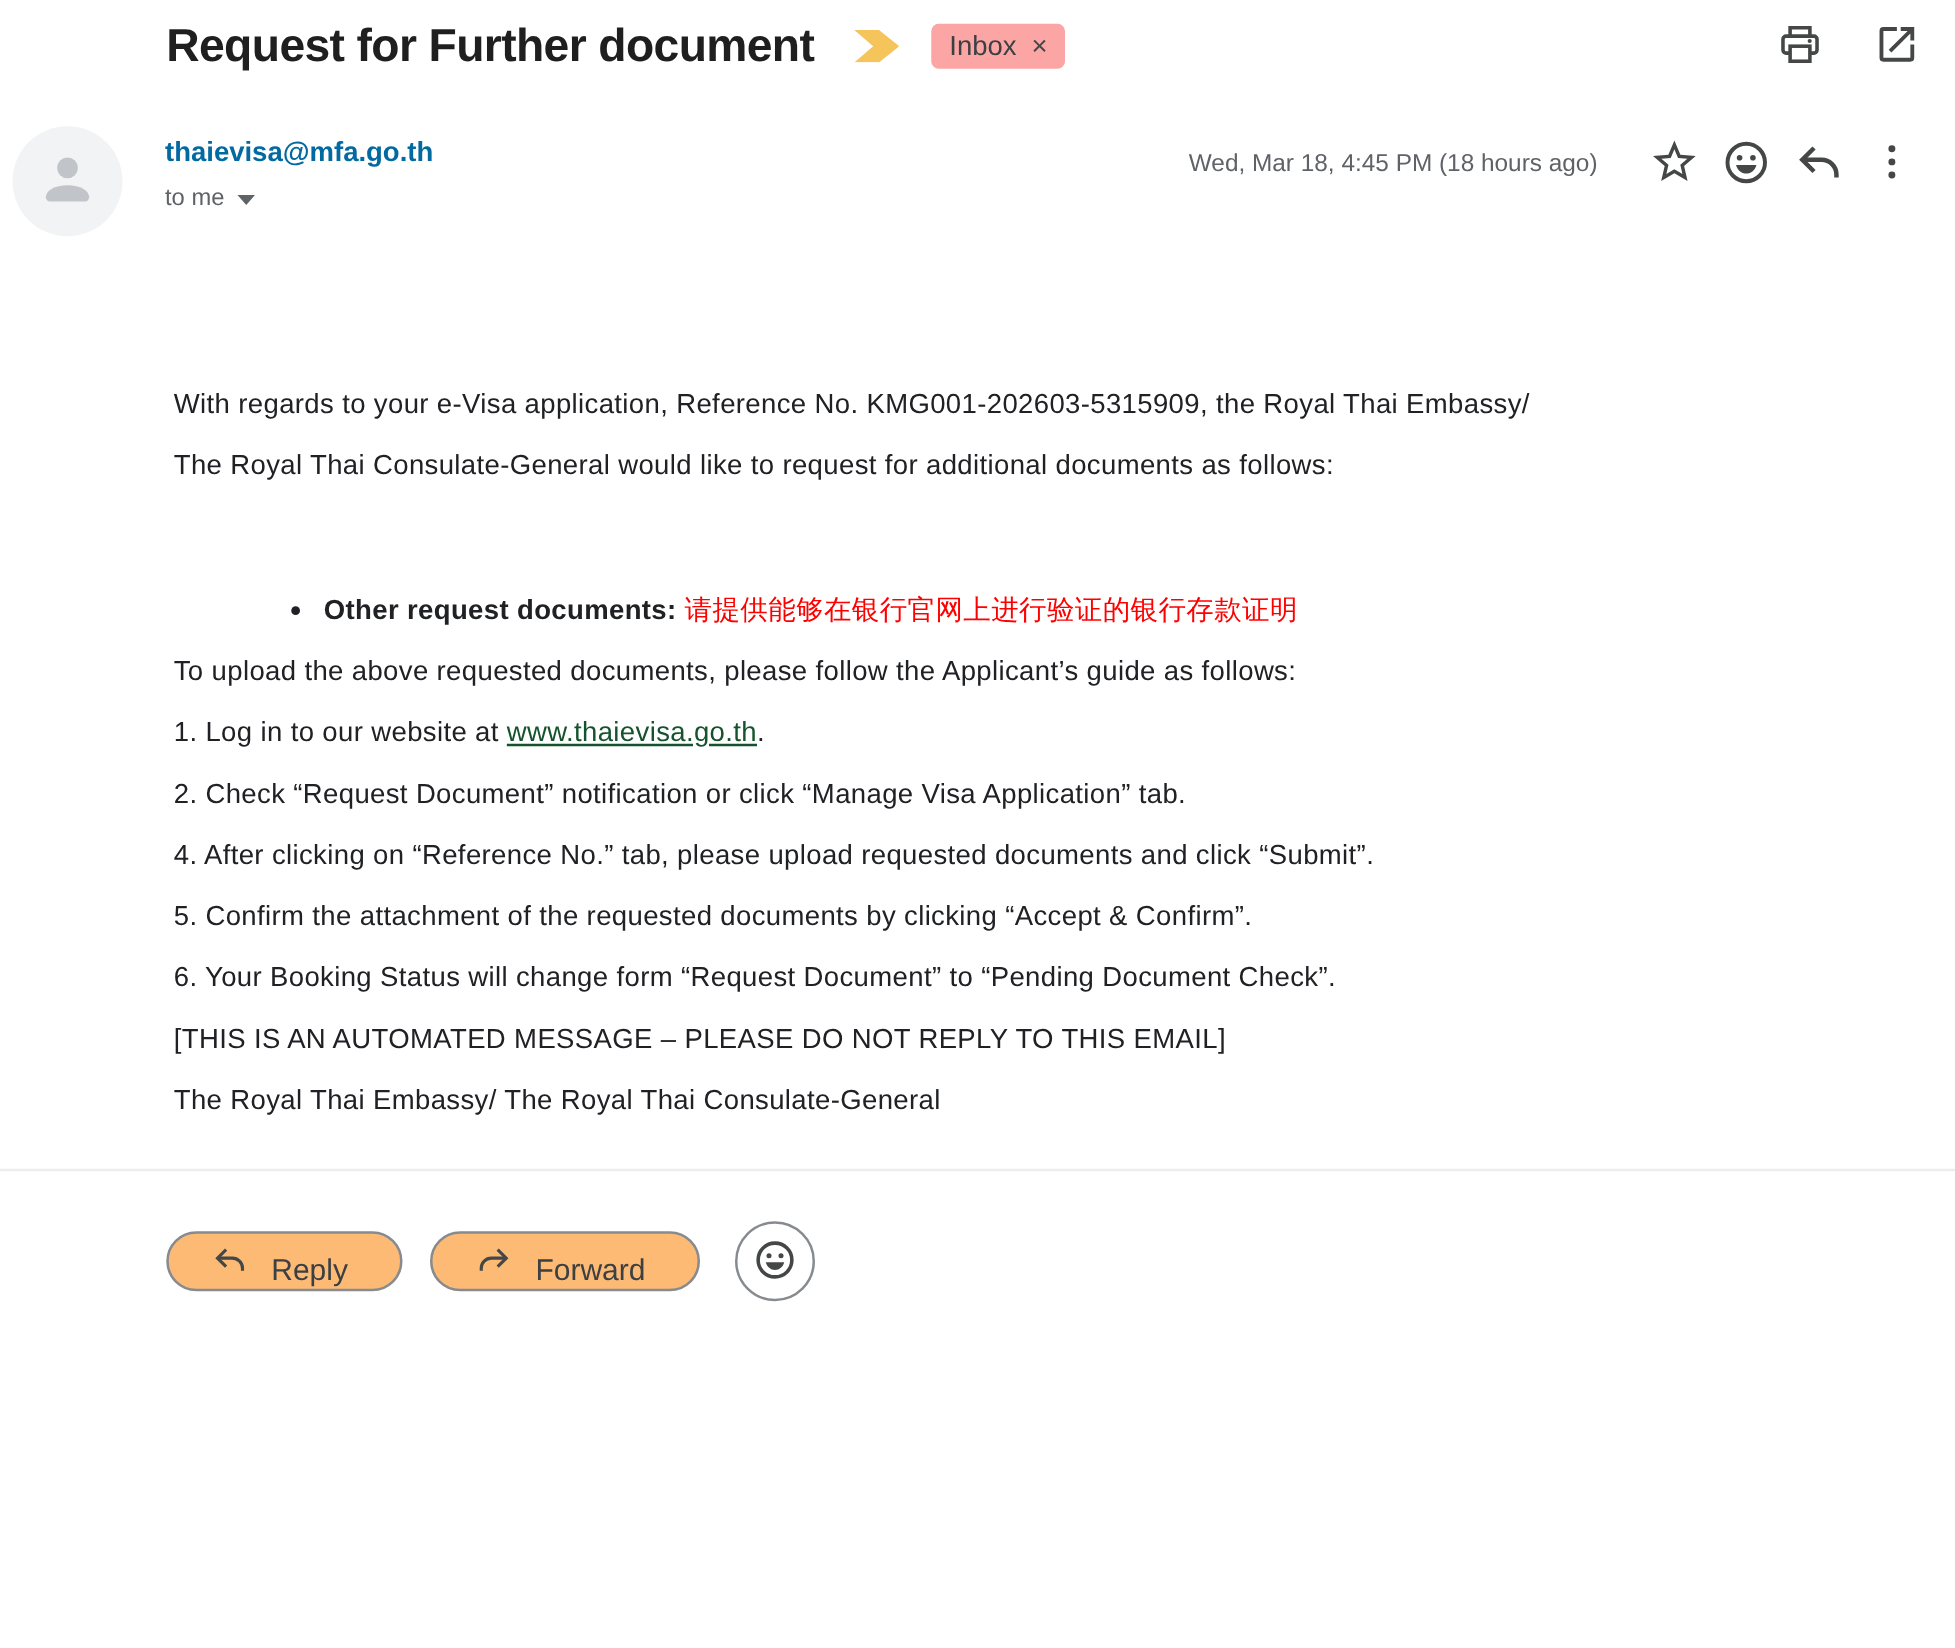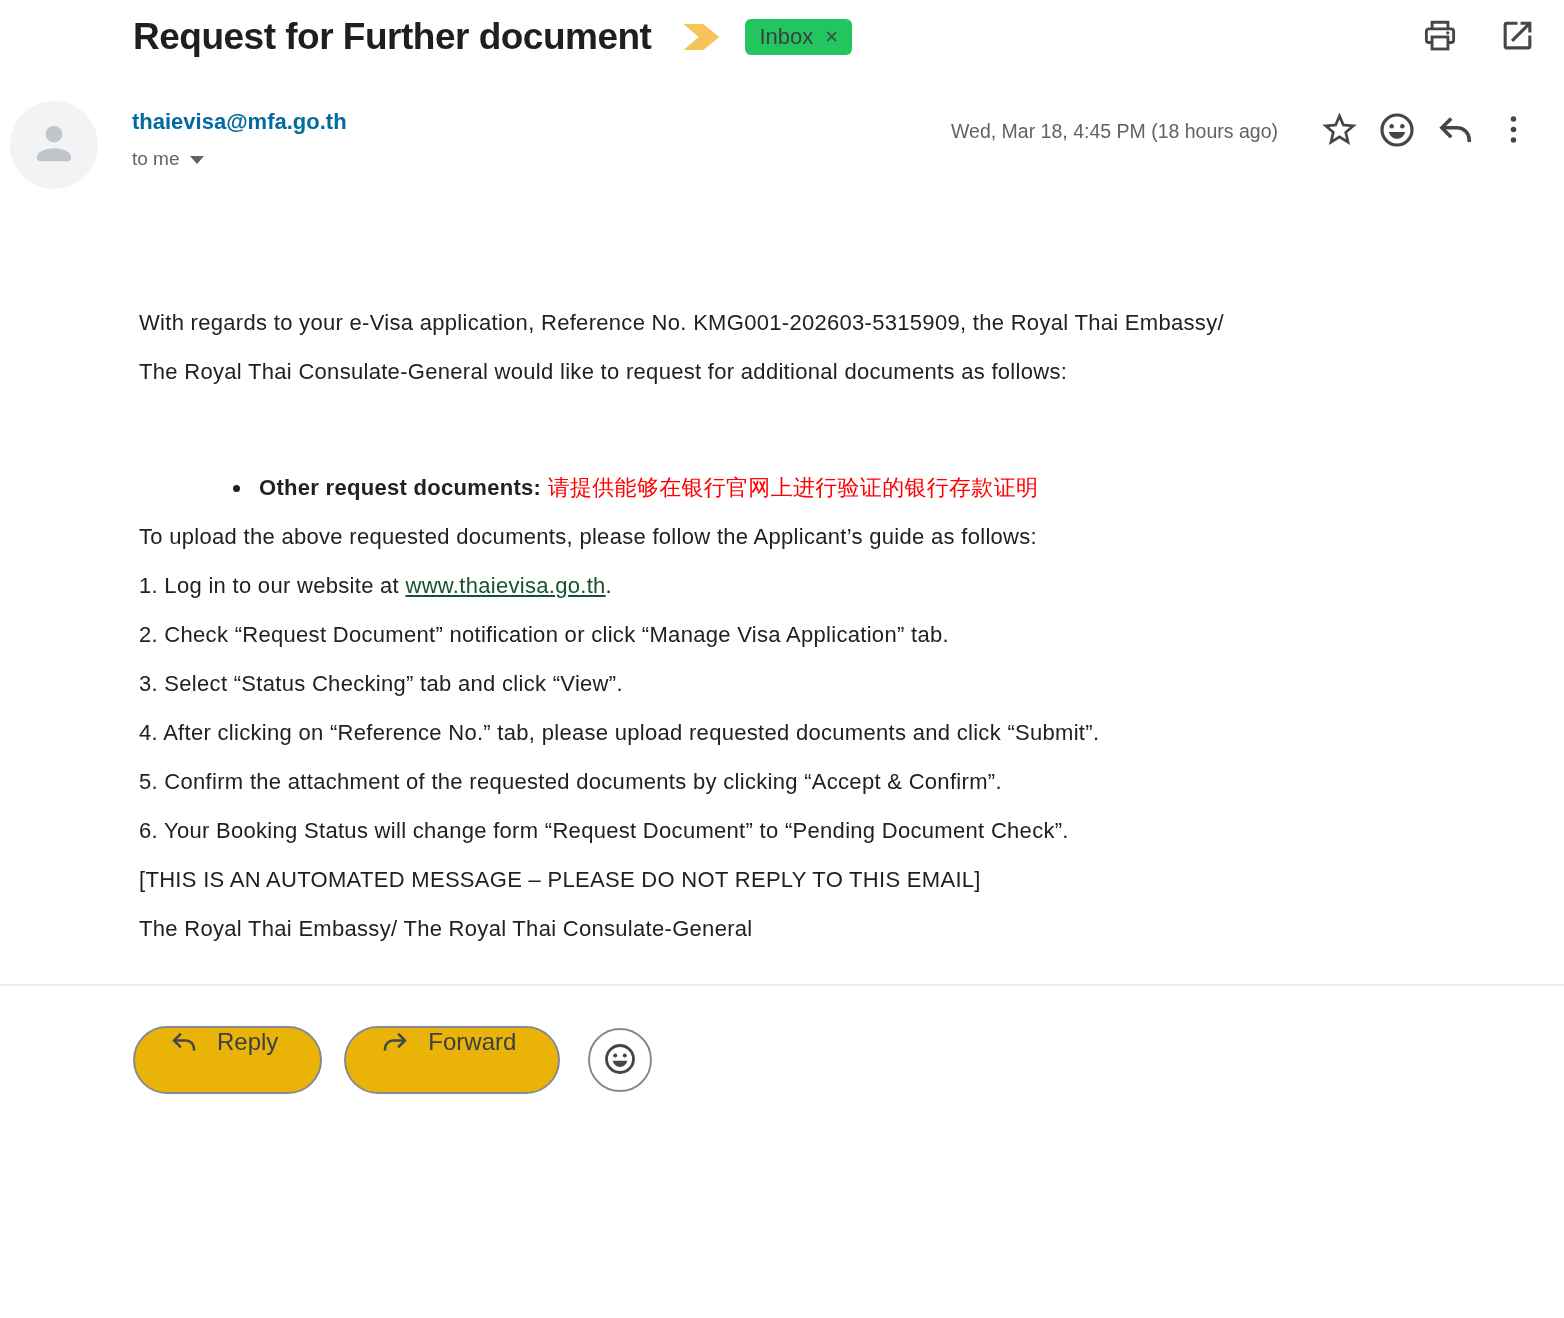--- a/index.html
+++ b/index.html
@@ -12,21 +12,21 @@
 
   
   .subject-row { display:flex; align-items:center; padding:16px 22px 0 133px; }
   .subject { font-size:37px; font-weight:700; color:#1f1f1f; letter-spacing:-0.5px; white-space:nowrap; }
   .important-marker {
     width:36px; height:26px; background:#f5c55b; margin-left:32px; flex:none;
     clip-path:polygon(0 0, 55% 0, 100% 50%, 55% 100%, 0 100%, 42% 50%);
   }
   .label-chip {
     display:inline-flex; align-items:center; gap:12px; margin-left:26px;
-    background:#22c55e; border-radius:6px; padding:5px 14px;
+    background:#fca5a5; border-radius:6px; padding:5px 14px;
     font-size:22px; color:#3c4043; cursor:pointer; white-space:nowrap;
   }
   .chip-x { font-size:22px; color:#444746; line-height:1; cursor:pointer; }
   .subject-actions { margin-left:auto; display:flex; align-items:center; gap:40px; padding-right:6px; }
 
   
   .sender-row { display:flex; align-items:flex-start; margin-top:43px; padding:0 22px 0 10px; }
   .avatar {
     width:88px; height:88px; border-radius:50%; background:#f2f3f4;
     display:flex; align-items:center; justify-content:center; flex:none;
@@ -49,22 +49,22 @@
   .zh-red { color:#ff0000; }
   .guide-intro { margin-top:71px; }
   .automated { margin-top:42px; }
   .signoff { margin-top:43px; }
   .body-link { color:#14532d; text-decoration:underline; }
 
   
   .divider { margin-top:34px; height:2px; background:#ececec; width:1564px; }
   .footer-actions { display:flex; align-items:center; gap:22px; padding:40px 0 0 133px; }
   .pill-btn {
-    height:68px; border:2px solid #878b8f; border-radius:34px; background:#eab308;
-    display:inline-flex; align-items:flex-start; gap:18px; padding:0 42px 0 34px;
+    height:48px; border:2px solid #878b8f; border-radius:34px; background:#fdba74;
+    display:inline-flex; align-items:flex-end; gap:18px; padding:0 42px 0 34px;
     font-family:"Liberation Sans", sans-serif; font-size:24px; color:#3c4043; cursor:pointer;
   }
   .round-btn {
     width:64px; height:64px; border:2px solid #878b8f; border-radius:50%; background:#fff;
     display:flex; align-items:center; justify-content:center; cursor:pointer; margin-left:6px;
   }
 </style>
 </head>
 <body>
 
@@ -160,21 +160,20 @@
   <ul class="bullet-list">
     <li><span class="bullet-label">Other request documents:</span>
       <span class="zh-red">请提供能够在银行官网上进行验证的银行存款证明</span>
     </li>
   </ul>
 
   <p class="guide-intro">To upload the above requested documents, please follow the Applicant’s guide as follows:</p>
 
   <p><span>1. Log in to our website at </span><a class="body-link" href="#">www.thaievisa.go.th</a><span>.</span></p>
   <p>2. Check “Request Document” notification or click “Manage Visa Application” tab.</p>
-  <p>3. Select “Status Checking” tab and click “View”.</p>
   <p>4. After clicking on “Reference No.” tab, please upload requested documents and click “Submit”.</p>
   <p>5. Confirm the attachment of the requested documents by clicking “Accept &amp; Confirm”.</p>
   <p>6. Your Booking Status will change form “Request Document” to “Pending Document Check”.</p>
 
   <p class="automated">[THIS IS AN AUTOMATED MESSAGE – PLEASE DO NOT REPLY TO THIS EMAIL]</p>
 
   <p>The Royal Thai Embassy/ The Royal Thai Consulate-General</p>
 </div>
 
 <div class="divider"></div>

